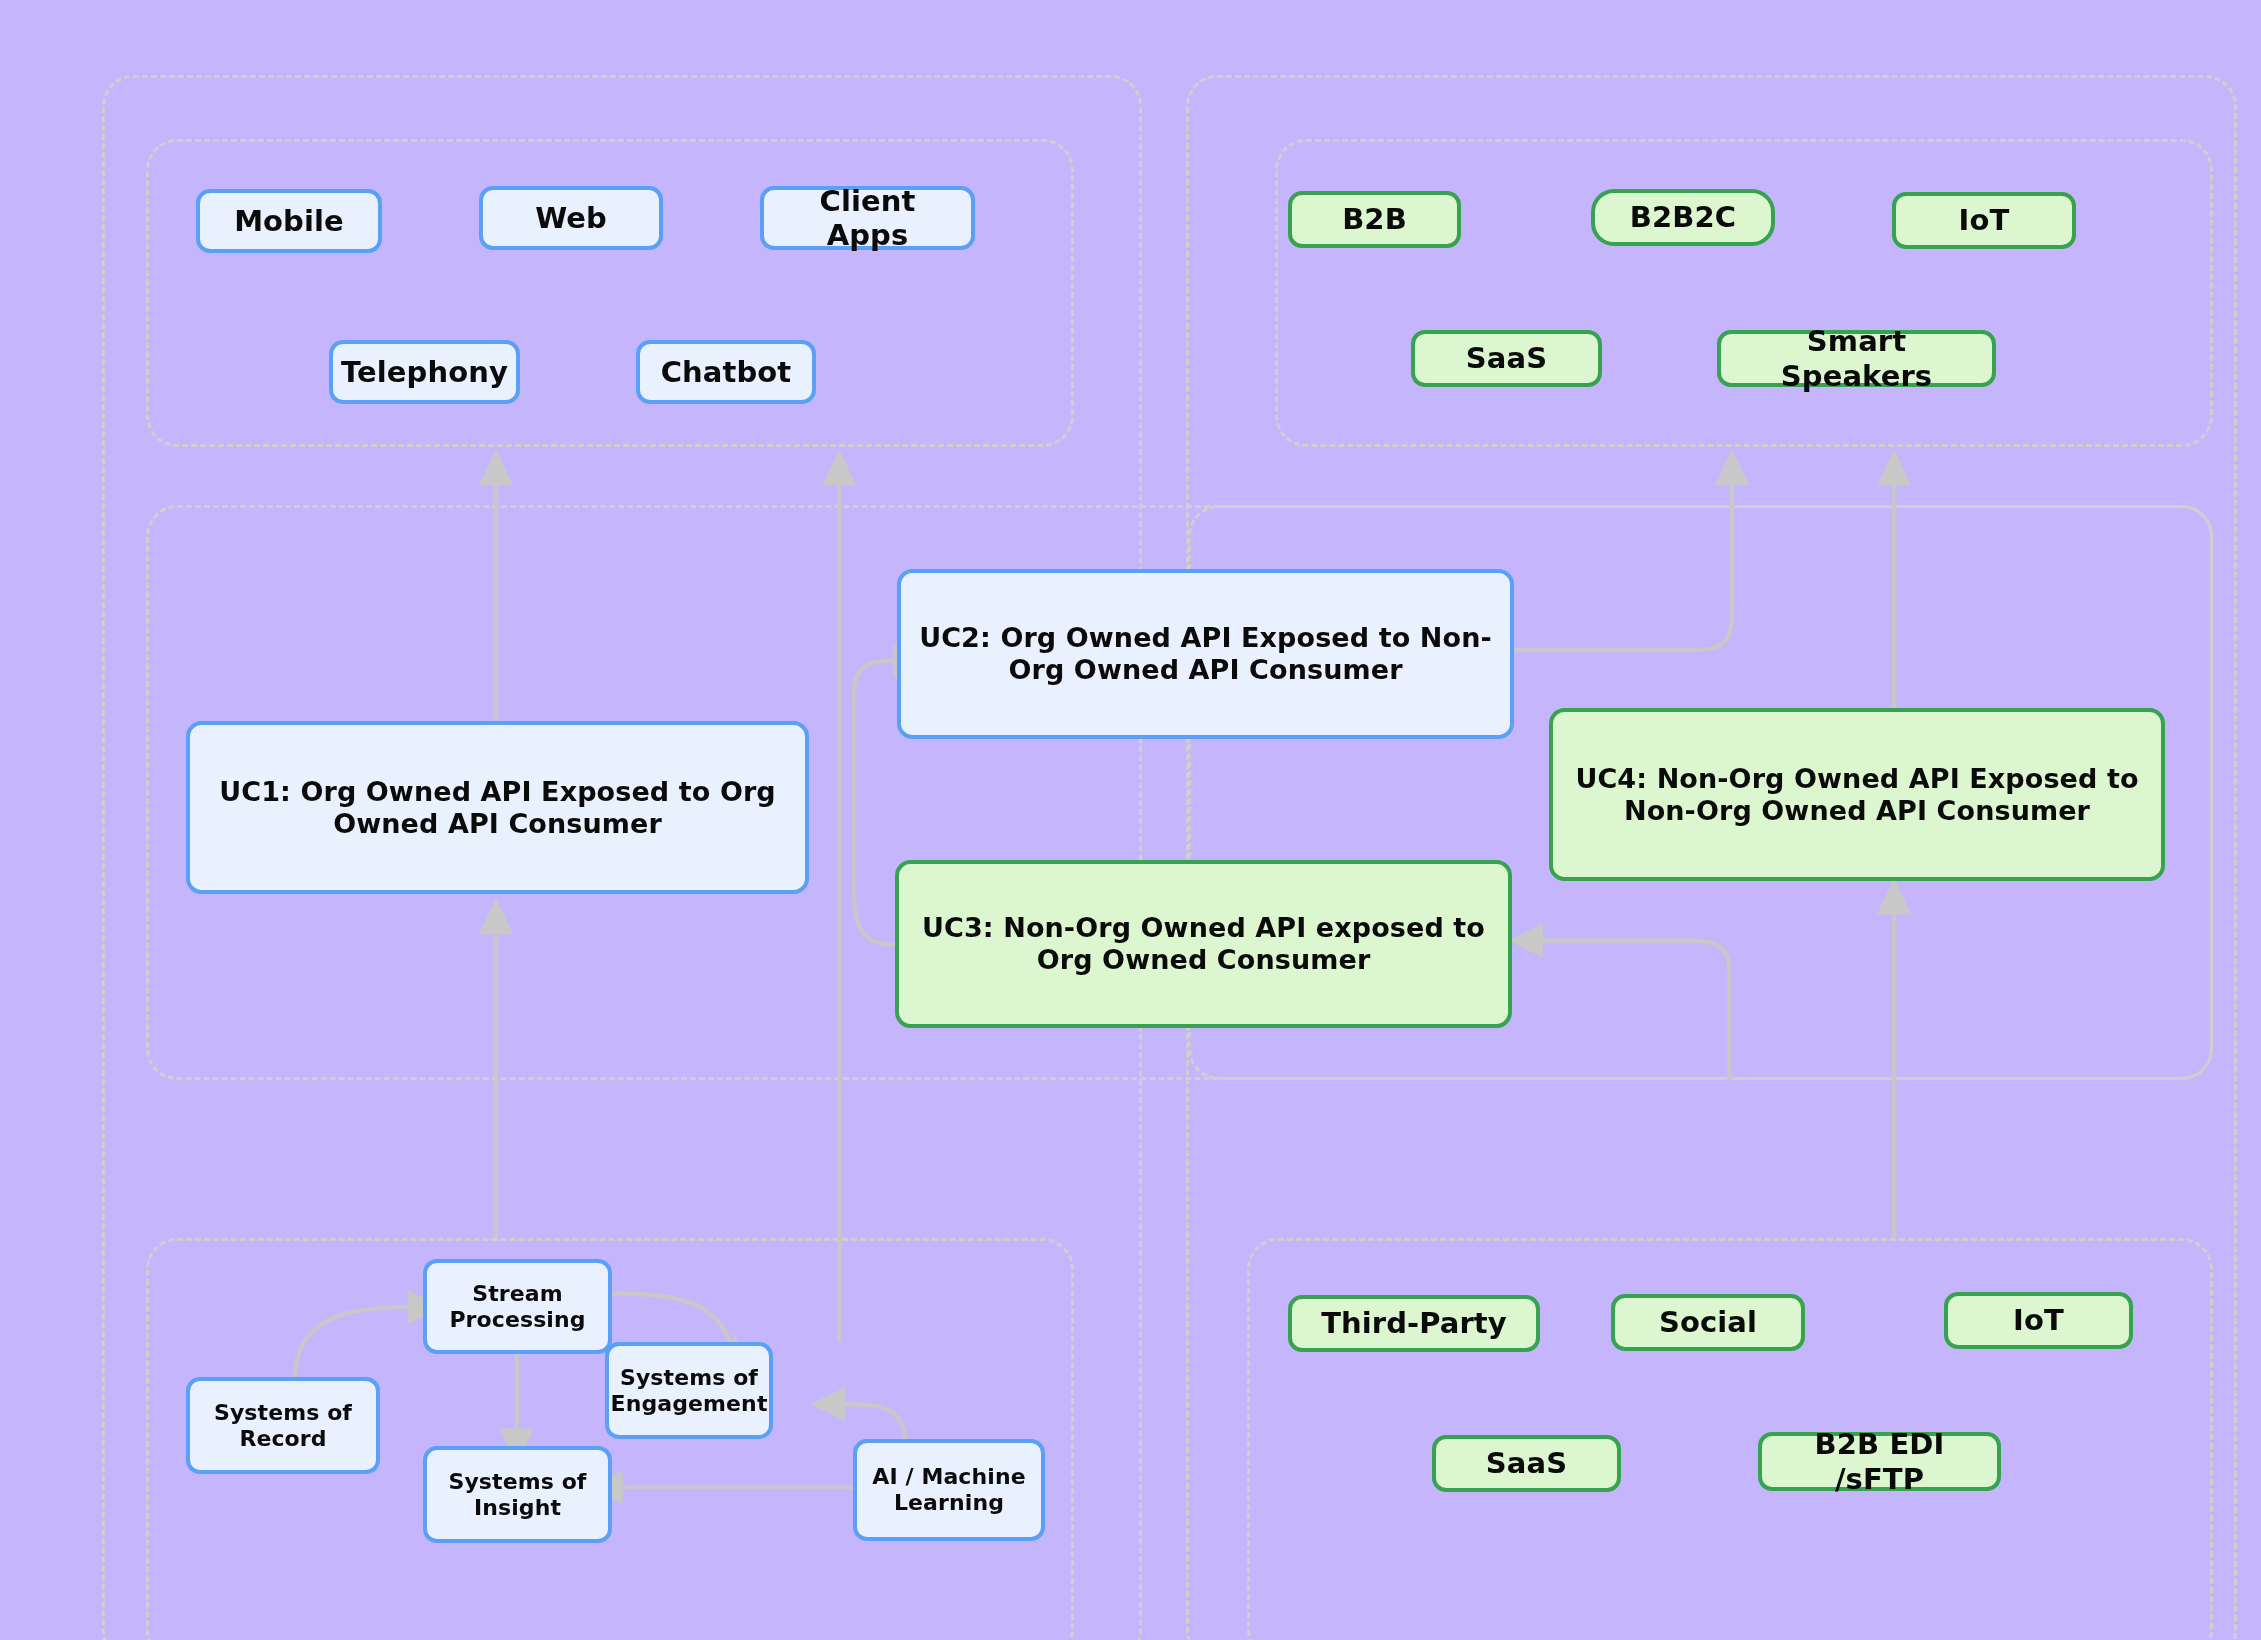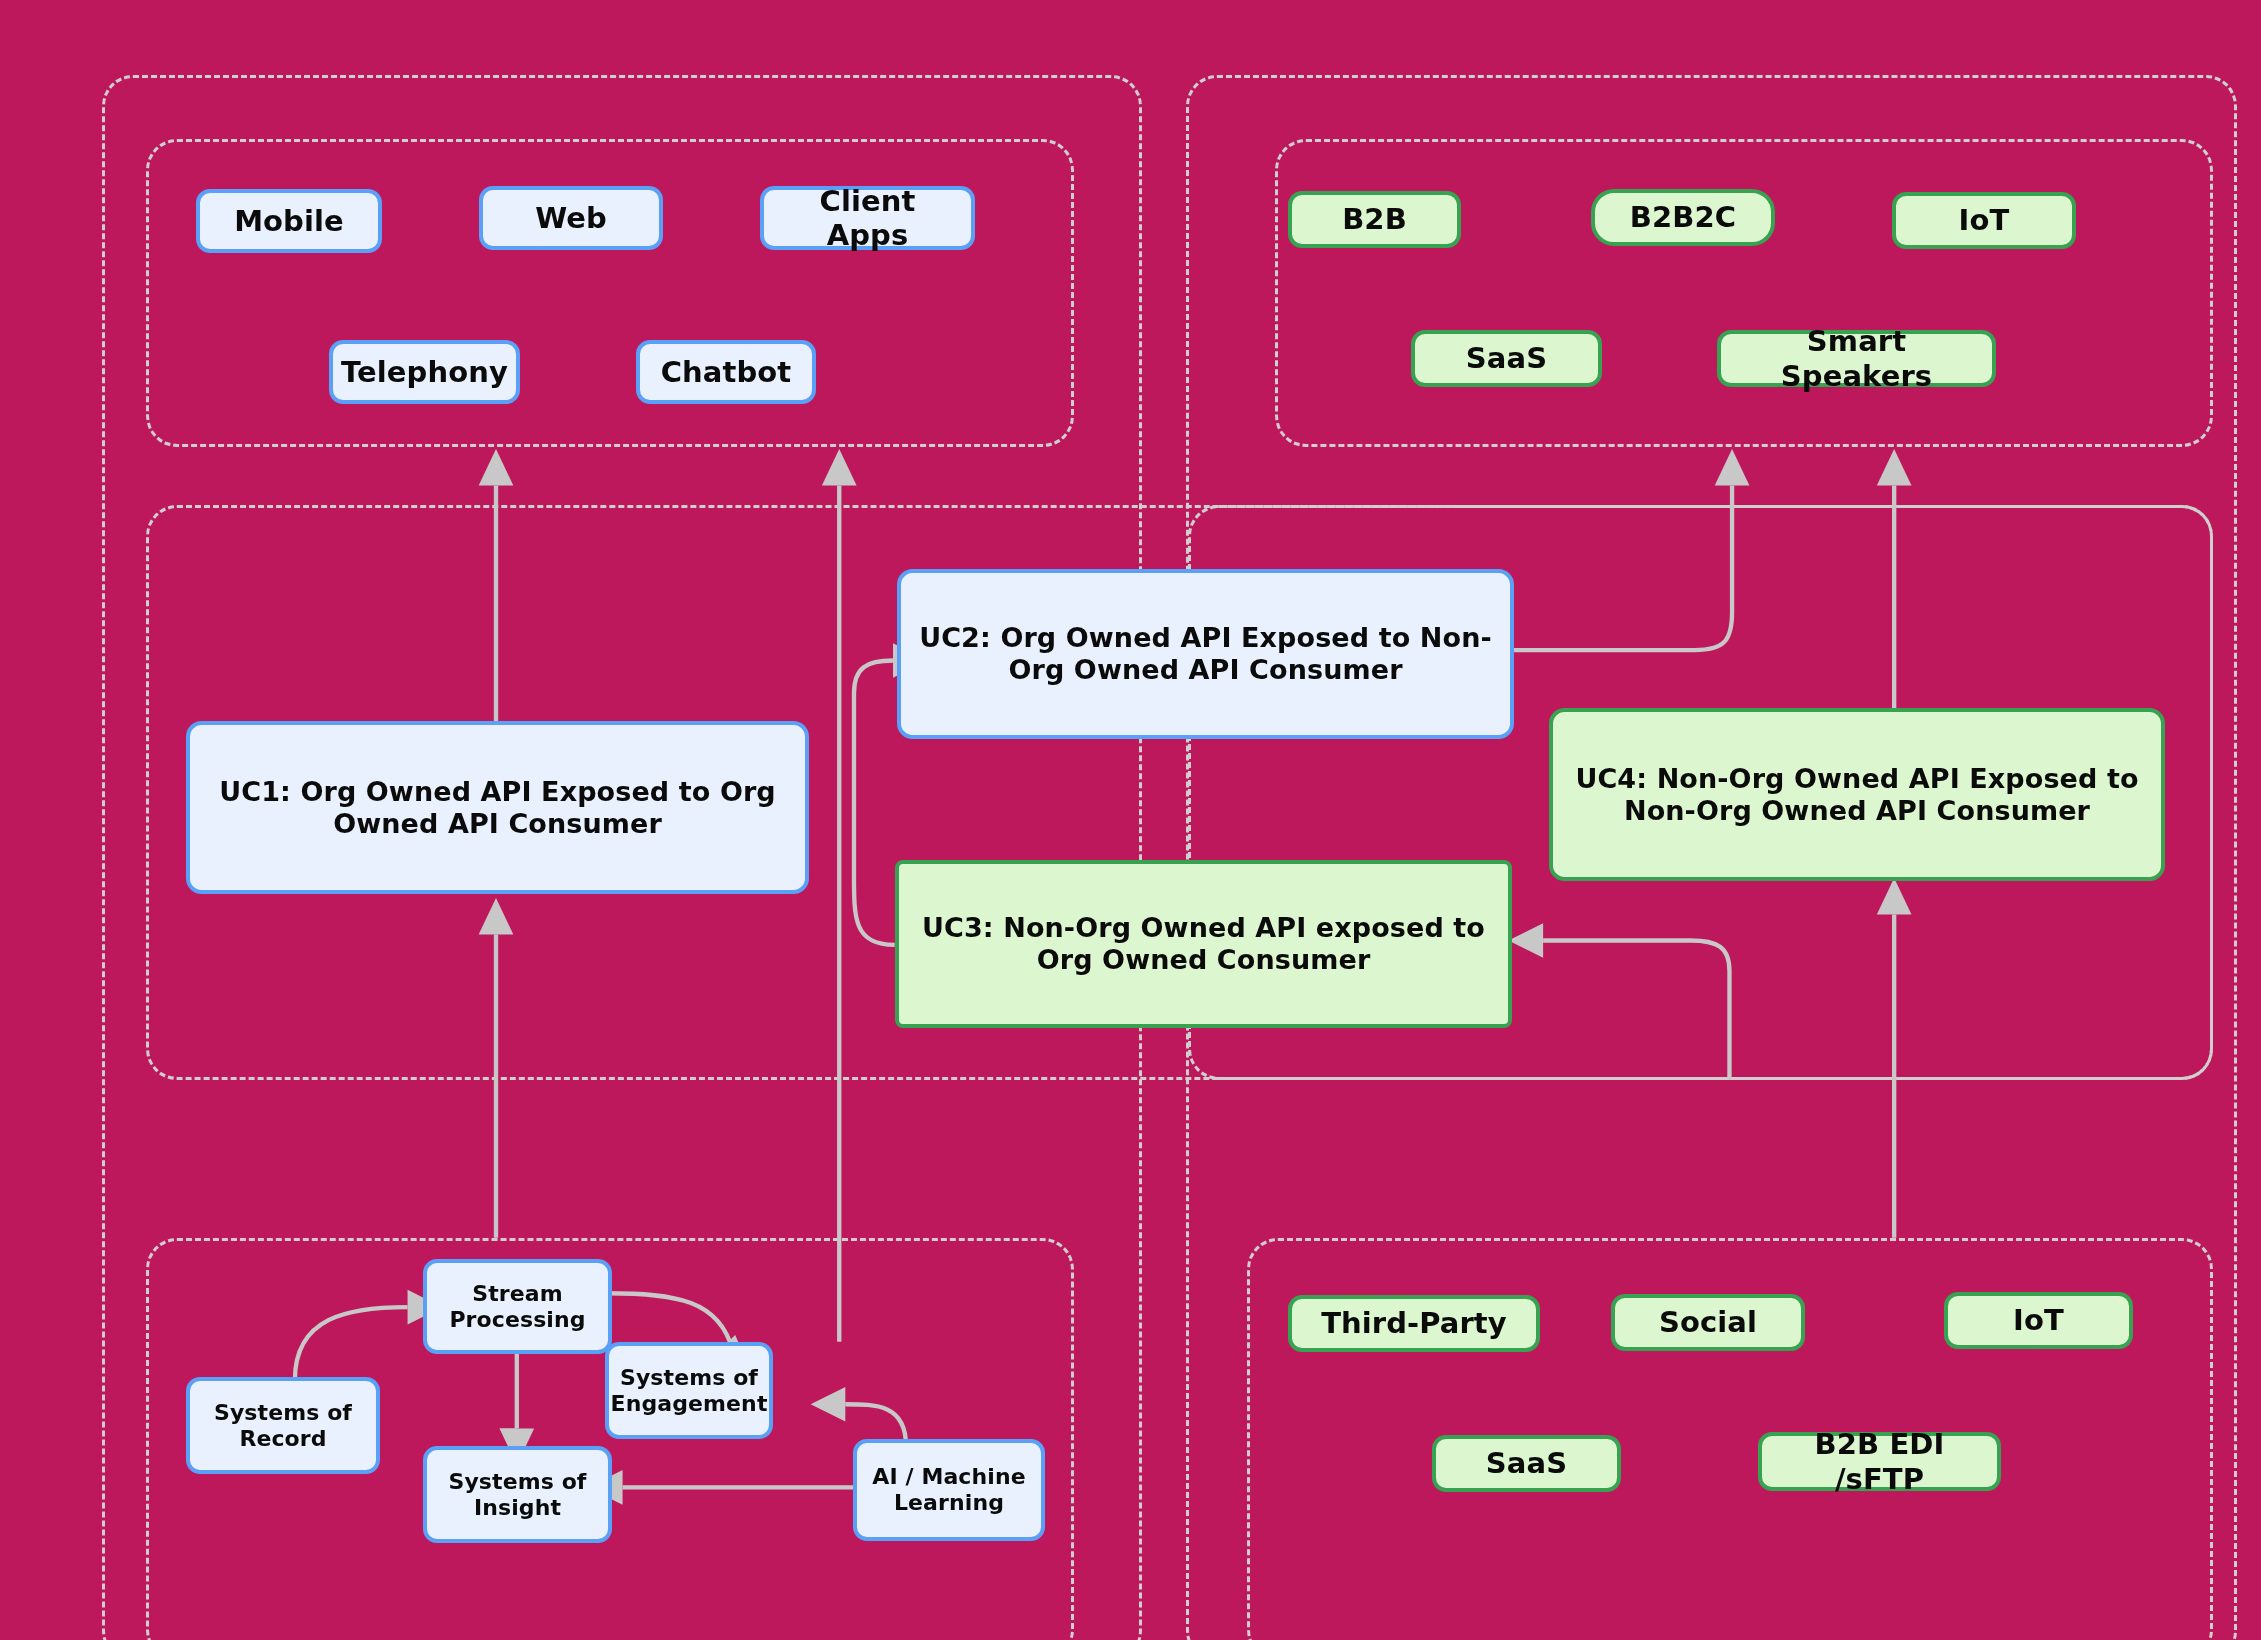--- a/index.html
+++ b/index.html
@@ -1,17 +1,17 @@
 <!DOCTYPE html>
 <html style="font-size:14px"><head>
 <meta charset="utf-8">
 <style>
   html,body{margin:0;padding:0;background:#000;}
   body{width:2261px;height:1640px;overflow:hidden;font-family:"DejaVu Sans","Liberation Sans",sans-serif;}
-  #stage{position:relative;width:2261px;height:1640px;background:#be185d;}
+  #stage{position:relative;width:2261px;height:1640px;background:#c4b5fd;}
 
   
   .cluster{position:absolute;border:3.5px dashed #cfcfcf;border-radius:31px;box-sizing:border-box;}
   .cluster.inner{border-width:3.5px;}
 
   
   .node{position:absolute;box-sizing:border-box;display:flex;align-items:center;justify-content:center;
         text-align:center;font-weight:700;color:#0b0b0b;line-height:1.18;letter-spacing:0.1px;}
   .node.blue{background:#eaf1fe;border:4.3px solid #5aa0f7;border-radius:14px;}
   .node.green{background:#dcf7d0;border:4.3px solid #37a351;border-radius:14px;}
@@ -121,21 +121,21 @@
   </div>
 
   <div class="node blue big f31" style="left:186px;top:721px;width:623px;height:173px;">
     <span>UC1: Org Owned API Exposed to Org Owned API Consumer</span>
   </div>
 
   <div class="node blue big f31" style="left:897px;top:569px;width:617px;height:170px;">
     <span>UC2: Org Owned API Exposed to Non-Org Owned API Consumer</span>
   </div>
 
-  <div class="node green big f31" style="left:895px;top:860px;width:617px;height:168px;border-radius:8px;">
+  <div class="node green big f31" style="left:895px;top:860px;width:617px;height:168px;">
     <span>UC3:  Non-Org Owned API exposed to Org Owned Consumer</span>
   </div>
 
   <div class="node green big f31" style="left:1549px;top:708px;width:616px;height:173px;">
     <span>UC4: Non-Org Owned API Exposed to Non-Org Owned API Consumer</span>
   </div>
 
   <div class="node blue f30" style="left:186px;top:1377px;width:194px;height:97px;">
     <span>Systems of Record</span>
   </div>

